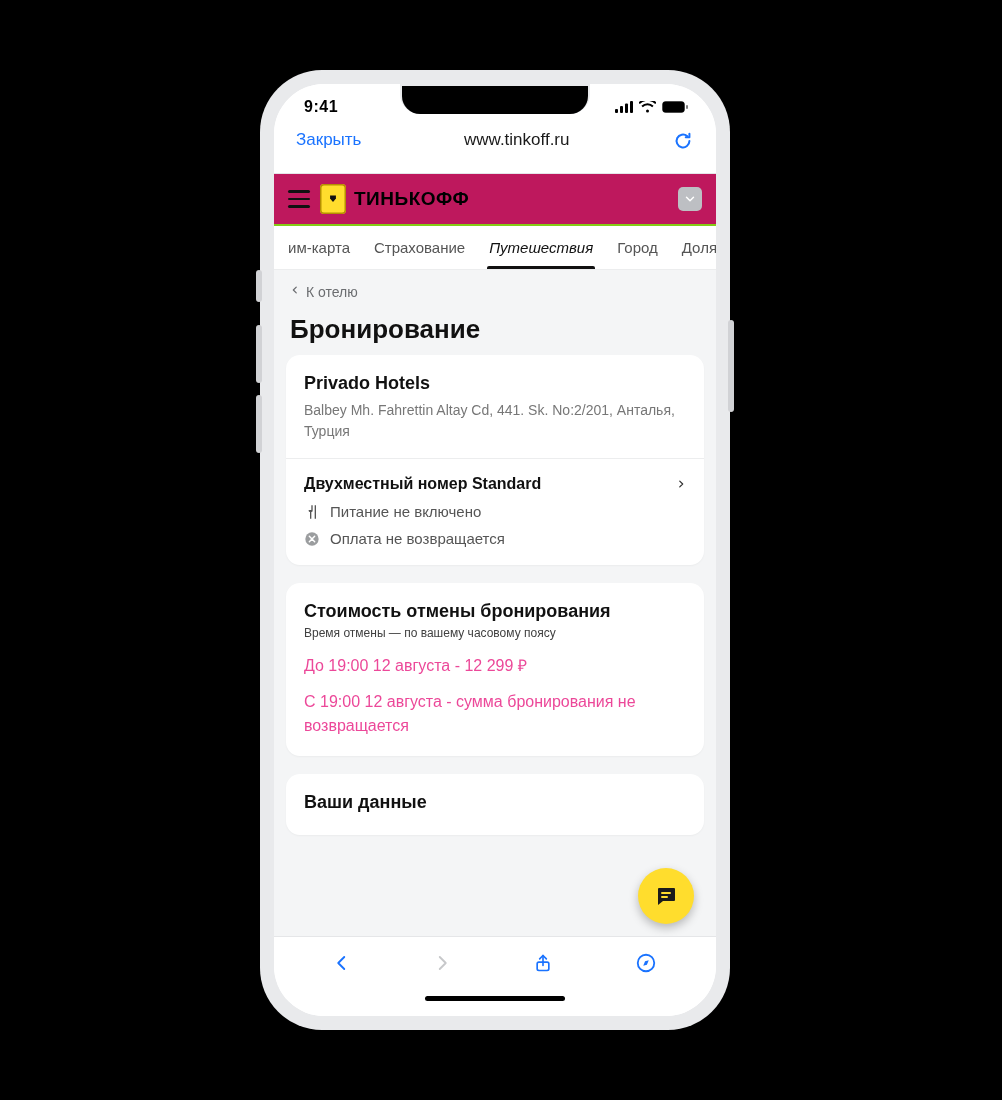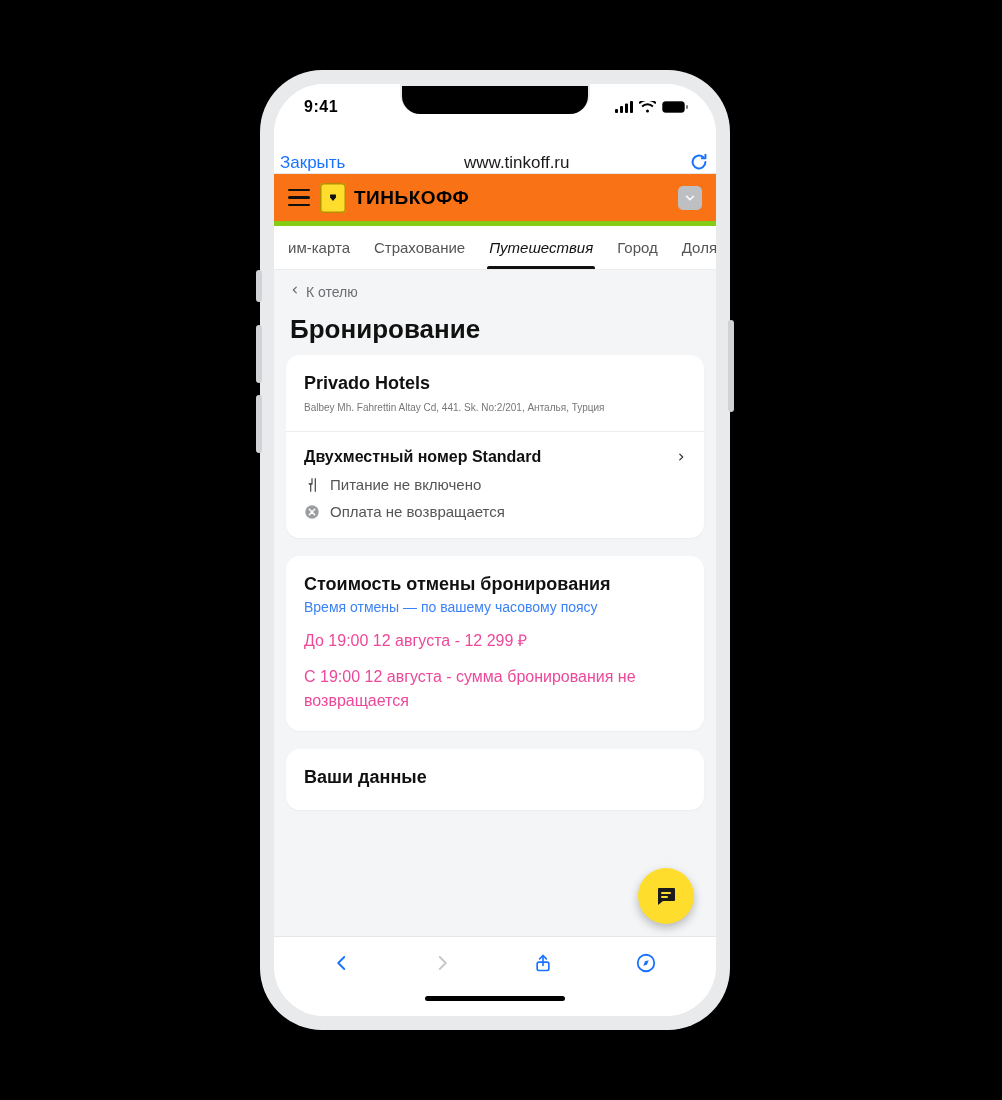--- a/index.html
+++ b/index.html
@@ -73,39 +73,39 @@
     border-bottom-left-radius:18px;
     border-bottom-right-radius:18px;
   }
   .status-time { font-weight: 700; font-size: 16px; letter-spacing: .5px; text-align: center; }
   .status-icons { display: flex; align-items: center; gap: 6px; }
 
   
   .safari-bar {
     height: 44px;
     display: flex;
-    align-items: flex-end;
+    align-items: flex-start;
     justify-content: space-between;
-    padding: 0 6px;
+    padding: 0 22px;
     background: #fff;
     border-bottom: 1px solid #E5E6E8;
   }
   .safari-close { color: #1A73FF; font-size: 17px; font-weight: 400; }
   .safari-url   { color: #1b1b1b;  font-size: 17px; font-weight: 400; }
   .safari-reload{ color: #1A73FF; display:flex; align-items:center; }
 
   
   .tk-header {
     height: 52px;
     display: flex;
     align-items: center;
     padding: 0 14px;
     gap: 10px;
-    background: #f97316;
-    border-bottom: 5px solid #84cc16;
+    background: #be185d;
+    border-bottom: 2px solid #84cc16;
   }
   .hamburger { display:flex; flex-direction:column; gap:5px; }
   .hamburger span{ display:block; width:22px; height:2.5px; background:#111; border-radius:2px;}
   .tk-logo-wrap{ display:flex; align-items:center; gap:8px; }
   .tk-logo-shield{
     width:26px;height:30px;border-radius:4px;background:#FFDD2D;
     display:flex;align-items:center;justify-content:center;
     box-shadow: inset 0 0 0 1.5px #B58F00;
   }
   .tk-logo-shield svg{width:14px;height:14px;}
@@ -142,28 +142,28 @@
     position:relative;
     padding: 0 12px;
   }
   .crumb-row{ display:flex; gap:6px; padding: 14px 4px; color:#6b6d70; font-size:14px;}
   .page-title{ font-size:26px; font-weight:800; color:#111; padding: 0 4px 10px;}
   .card{
     background:#fff; border-radius:14px; padding:18px 18px; margin-bottom:18px;
     box-shadow: 0 1px 2px rgba(0,0,0,.04);
   }
   .hotel-name{font-size:18px;font-weight:700;color:#111;margin-bottom:6px;}
-  .hotel-addr{font-size:10px;color:#777;line-height:1.5;}
+  .hotel-addr{font-size:14px;color:#777;line-height:1.5;}
   .divider{height:1px;background:#ECEDEE;margin:16px -18px;}
   .room-row{display:flex;align-items:center;gap:10px;}
   .room-name{font-size:16px;font-weight:700;color:#111;flex:1;}
   .feature-row{display:flex;align-items:center;gap:10px;color:#555;font-size:15px;margin-top:10px;}
   .feature-row svg{flex-shrink:0;}
   .sec-title{font-size:18px;font-weight:700;color:#111;margin-bottom:4px;}
-  .sec-sub{font-size:14px;color:#3b82f6;margin-bottom:14px;}
+  .sec-sub{font-size:12px;color:#404040;margin-bottom:14px;}
   .policy-line{font-size:16px;color:#ec4899;line-height:1.5;margin-bottom:12px;}
   .policy-line:last-child{margin-bottom:0;}
 
   
   .fab{
     position:absolute; right:22px; bottom:12px;
     width:56px;height:56px;border-radius:50%;
     background:#FFDD2D;
     display:flex;align-items:center;justify-content:center;
     box-shadow:0 4px 10px rgba(0,0,0,.25);

